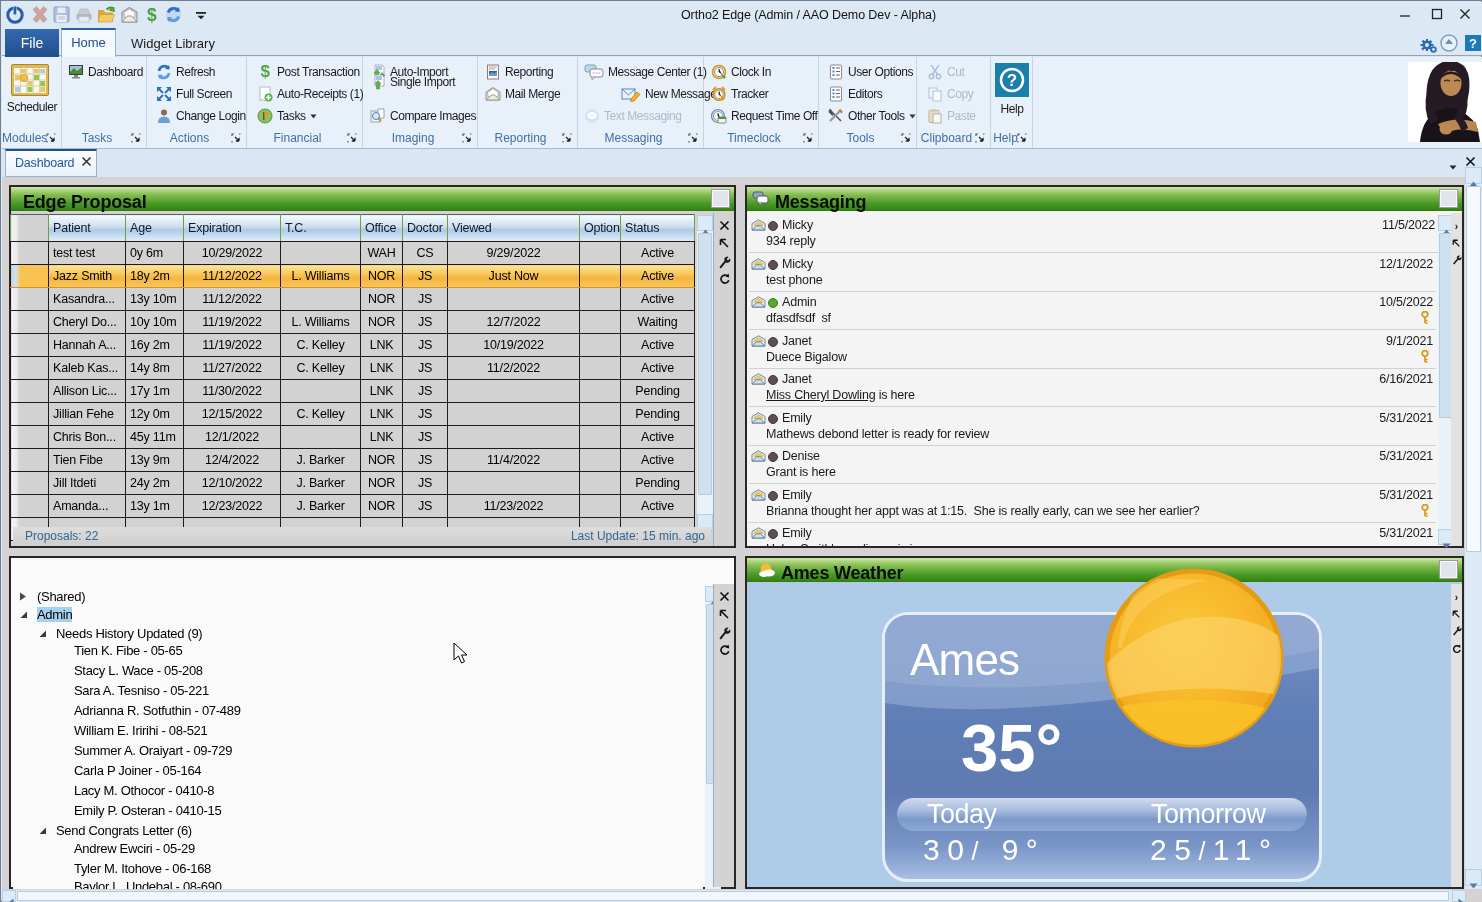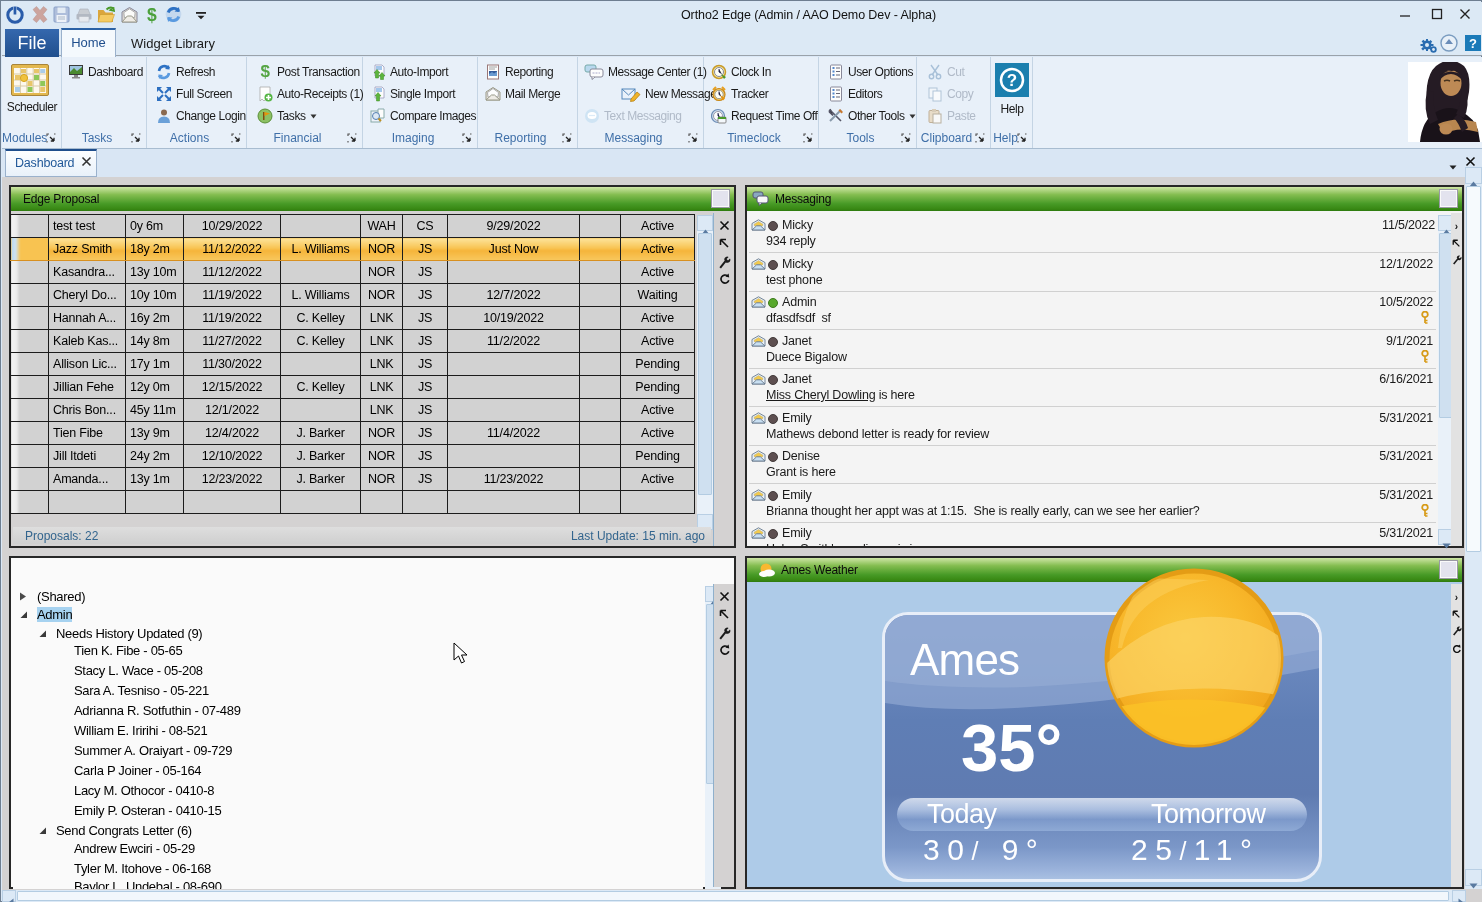--- a/index.html
+++ b/index.html
@@ -4,40 +4,40 @@
 <style>
 * { margin:0; padding:0; box-sizing:border-box; }
 html,body { width:1482px; height:902px; overflow:hidden; font-family:"Liberation Sans",sans-serif; }
 #win { position:absolute; left:0; top:0; width:1482px; height:902px; background:#dbe8f6; border:1px solid #6e7e90; }
 
 #titlebar { position:absolute; left:1px; top:1px; width:1480px; height:26px; background:#dce9f5; }
 #title { position:absolute; left:679px; top:6px; font-size:12.5px; color:#111; letter-spacing:-0.1px; }
 .winbtn { position:absolute; top:6px; width:30px; height:16px; color:#333; font-size:13px; text-align:center; line-height:14px; }
 
 #tabrow { position:absolute; left:1px; top:27px; width:1480px; height:28px; background:#dce9f5; border-bottom:1px solid #9aa2aa; }
-#filetab { position:absolute; left:3px; top:1px; width:54px; height:29px; background:linear-gradient(#3568ae,#1f4e8c); color:#fff; font-size:18px; text-align:center; line-height:29px; }
+#filetab { position:absolute; left:3px; top:1px; width:54px; height:29px; background:linear-gradient(#3568ae,#1f4e8c); color:#fff; font-size:14px; text-align:center; line-height:29px; }
 #hometab { position:absolute; left:59px; top:0px; width:55px; height:30px; background:#f4f9fd; border:1px solid #9ab1cc; border-bottom:none; border-top:2px solid #2a61a5; color:#1f4e8c; font-size:13px; text-align:center; line-height:26px; }
 #widgettab { position:absolute; left:116px; top:1px; width:110px; height:29px; color:#1a1a1a; font-size:13px; text-align:center; line-height:29px; }
 
 #ribbon { position:absolute; left:1px; top:56px; width:1480px; height:92px; background:#e8f0f9; border-bottom:1px solid #a8bcd0; }
 .rgroup { position:absolute; top:0; height:91px; border-right:1px solid #c4d4e4; }
 .glabel { position:absolute; bottom:3px; left:0; right:14px; text-align:center; font-size:12px; color:#3f6fa8; }
 .glaunch { position:absolute; bottom:4px; right:4px; }
 
 .rbtn { position:absolute; font-size:12px; letter-spacing:-0.42px; color:#1a1a1a; white-space:nowrap; display:flex; align-items:center; height:18px; }
 .rbtn .ic { width:16px; height:16px; margin-right:4px; flex:none; }
 .dis { color:#b0bac8; }
 
 #doctabs { position:absolute; left:1px; top:148px; width:1480px; height:28px; background:#d9e6f4; }
 #dashtab { position:absolute; left:3px; top:0; width:92px; height:28px; background:linear-gradient(#fdfeff,#e8f1fa); border:1px solid #9ab1cc; border-top:2px solid #1f4e8c; color:#1f5798; font-size:12.5px; letter-spacing:-0.2px; line-height:24px; padding-left:9px; }
 
 #content { position:absolute; left:1px; top:176px; width:1480px; height:726px; background:#d4d2d2; }
 .panel { position:absolute; border:2px solid #272727; background:#f4f4f4; }
 .phead { position:absolute; left:0; top:0; right:0; height:24px; background:linear-gradient(#cfe6a6 0%,#84bd50 32%,#479a26 70%,#388813 92%,#2d7a0e 100%); }
-.ptitle { position:absolute; top:5px; font-size:12px; font-weight:normal; color:#0a0a0a; letter-spacing:-0.2px; }
+.ptitle { position:absolute; top:5px; font-size:18px; font-weight:bold; color:#0a0a0a; letter-spacing:-0.2px; }
 .pbtn { position:absolute; right:5px; top:3px; width:17px; height:17px; background:#e3e3ee; border:1px solid #fafafa; outline:1px solid #9a9aa5; }
 .minitool { position:absolute; top:26px; bottom:0; right:0; width:21px; background:#d4d2d2; border-left:1px solid #8fb0cc; }
 .mt { width:21px; height:15px; text-align:center; font-size:12px; color:#111; line-height:15px; font-weight:bold; }
 
 .sb { position:absolute; background:#e9f1f9; }
 .sbtn { position:absolute; background:#dce9f6; border:1px solid #b9cfe4; color:#54749a; text-align:center; }
 .sthumb { position:absolute; background:#cfe0f0; border:1px solid #b3cce2; border-radius:1px; }
 
 table.grid { border-collapse:collapse; table-layout:fixed; font-size:12.5px; letter-spacing:-0.2px; color:#000; }
 table.grid td { border:1px solid #1c1c1c; background:#d2d2d2; height:23px; padding:0 4px; overflow:hidden; white-space:nowrap; }
@@ -244,21 +244,21 @@
           <path d="M4 4 L8 8 M8 8 L8 4.8 M8 8 L4.8 8" stroke="#222" stroke-width="1.3" fill="none"></path>
         </svg>
     </div>
     <div class="rgroup" style="left:361px;width:115px;">
       <div class="rbtn" style="left:7px;top:6px;"><svg class="ic" viewBox="0 0 16 16">
             <path d="M5 1 L12 1 L14 3 L14 12 L5 12 Z" fill="#fdfdfd" stroke="#99b" stroke-width="0.8"></path>
             <path d="M6 3 H12 M6 5 H12" stroke="#4a90d9" stroke-width="1"></path>
             <path d="M4 9 L7 5.5 L10 9 L8.5 9 L8.5 14 L5.5 14 L5.5 9 Z" fill="#5cb53c" stroke="#3a8a20" stroke-width="0.5"></path>
             <path d="M9 12 L12 8.5 L15 12 L13.5 12 L13.5 15.5 L10.5 15.5 L10.5 12 Z" fill="#5cb53c" stroke="#3a8a20" stroke-width="0.5"></path>
           </svg>Auto-Import</div>
-      <div class="rbtn" style="left:7px;top:28px;"><svg class="ic" viewBox="0 0 16 16">
+      <div class="rbtn" style="left:7px;top:16px;"><svg class="ic" viewBox="0 0 16 16">
             <path d="M5 1 L12 1 L14 3 L14 12 L5 12 Z" fill="#fdfdfd" stroke="#99b" stroke-width="0.8"></path>
             <path d="M6 3 H12 M6 5 H12" stroke="#4a90d9" stroke-width="1"></path>
             <path d="M5 10 L8 6.5 L11 10 L9.5 10 L9.5 15 L6.5 15 L6.5 10 Z" fill="#5cb53c" stroke="#3a8a20" stroke-width="0.5"></path>
           </svg>Single Import</div>
       <div class="rbtn" style="left:7px;top:50px;"><svg class="ic" viewBox="0 0 16 16">
             <rect x="1" y="3" width="9" height="11" fill="#eef2fa" stroke="#8aa"></rect>
             <path d="M8 1 L14 1 L14 10 L8 10 Z" fill="#fdfdfd" stroke="#8aa"></path>
             <circle cx="6" cy="8" r="3.5" fill="#dce8f4" stroke="#5580b0"></circle>
             <path d="M8.5 10.5 L11 13" stroke="#c09020" stroke-width="2"></path>
           </svg>Compare Images</div>
@@ -444,20 +444,32 @@
               <col style="width:58px">
               <col style="width:97px">
               <col style="width:80px">
               <col style="width:42px">
               <col style="width:45px">
               <col style="width:132px">
               <col style="width:41px">
               <col style="width:74px">
             </colgroup>
           <tbody>
+              <tr class="hdr" style="height:27px;">
+                <td></td>
+                <td>Patient</td>
+                <td>Age</td>
+                <td>Expiration</td>
+                <td>T.C.</td>
+                <td>Office</td>
+                <td>Doctor</td>
+                <td>Viewed</td>
+                <td>Option</td>
+                <td>Status</td>
+              </tr>
           <tr>
                 <td></td>
                 <td>test test</td>
                 <td>0y 6m</td>
                 <td class="ct">10/29/2022</td>
                 <td class="ct"></td>
                 <td class="ct">WAH</td>
                 <td class="ct">CS</td>
                 <td class="ct">9/29/2022</td>
                 <td></td>
@@ -851,21 +863,21 @@
           <svg width="440" height="270" viewBox="0 0 440 270" style="position:absolute;left:0;top:0;border-radius:23px;">
             <path d="M0 0 L440 0 L440 52 Q260 86 130 93 Q55 97 0 88 Z" fill="#93aad4" opacity="0.65"></path>
             <path d="M0 0 L440 0 L440 34 Q270 66 140 72 Q55 74 0 66 Z" fill="#9db3da" opacity="0.45"></path>
           </svg>
           <div class="wxt" style="left:25px;top:20px;font-size:44px;letter-spacing:-0.8px;">Ames</div>
           <div class="wxt" style="left:76px;top:94px;font-size:67px;font-weight:bold;">35°</div>
           <div style="position:absolute;left:12px;top:183px;width:410px;height:33px;border-radius:17px;background:linear-gradient(#e8eef8 0%,#b9cbe8 35%,#7f9ccd 65%,#94afd9 100%);opacity:0.82;"></div>
           <div class="wxt" style="left:42px;top:184px;font-size:27px;letter-spacing:-0.5px;">Today</div>
           <div class="wxt" style="left:266px;top:184px;font-size:27px;letter-spacing:-0.5px;">Tomorrow</div>
           <div class="wxt" style="left:38px;top:218px;font-size:30px;letter-spacing:7.5px;">30<span style="font-size:25px;">/</span> 9<span style="font-size:30px;">°</span></div>
-          <div class="wxt" style="left:246px;top:218px;font-size:30px;letter-spacing:7.5px;">25<span style="font-size:25px;">/</span>11<span style="font-size:30px;">°</span></div>
+          <div class="wxt" style="left:265px;top:218px;font-size:30px;letter-spacing:7.5px;">25<span style="font-size:25px;">/</span>11<span style="font-size:30px;">°</span></div>
         </div>
       </div>
       <svg id="sun" style="position:absolute;left:357px;top:10px;z-index:5;" width="180" height="180" viewBox="0 0 180 180">
         <defs>
           <radialGradient id="sg" cx="45%" cy="38%" r="65%">
             <stop offset="0%" stop-color="#fac83e"></stop>
               <stop offset="55%" stop-color="#f8b82b"></stop>
               <stop offset="100%" stop-color="#f1a51c"></stop>
           </radialGradient>
           <clipPath id="sc">

